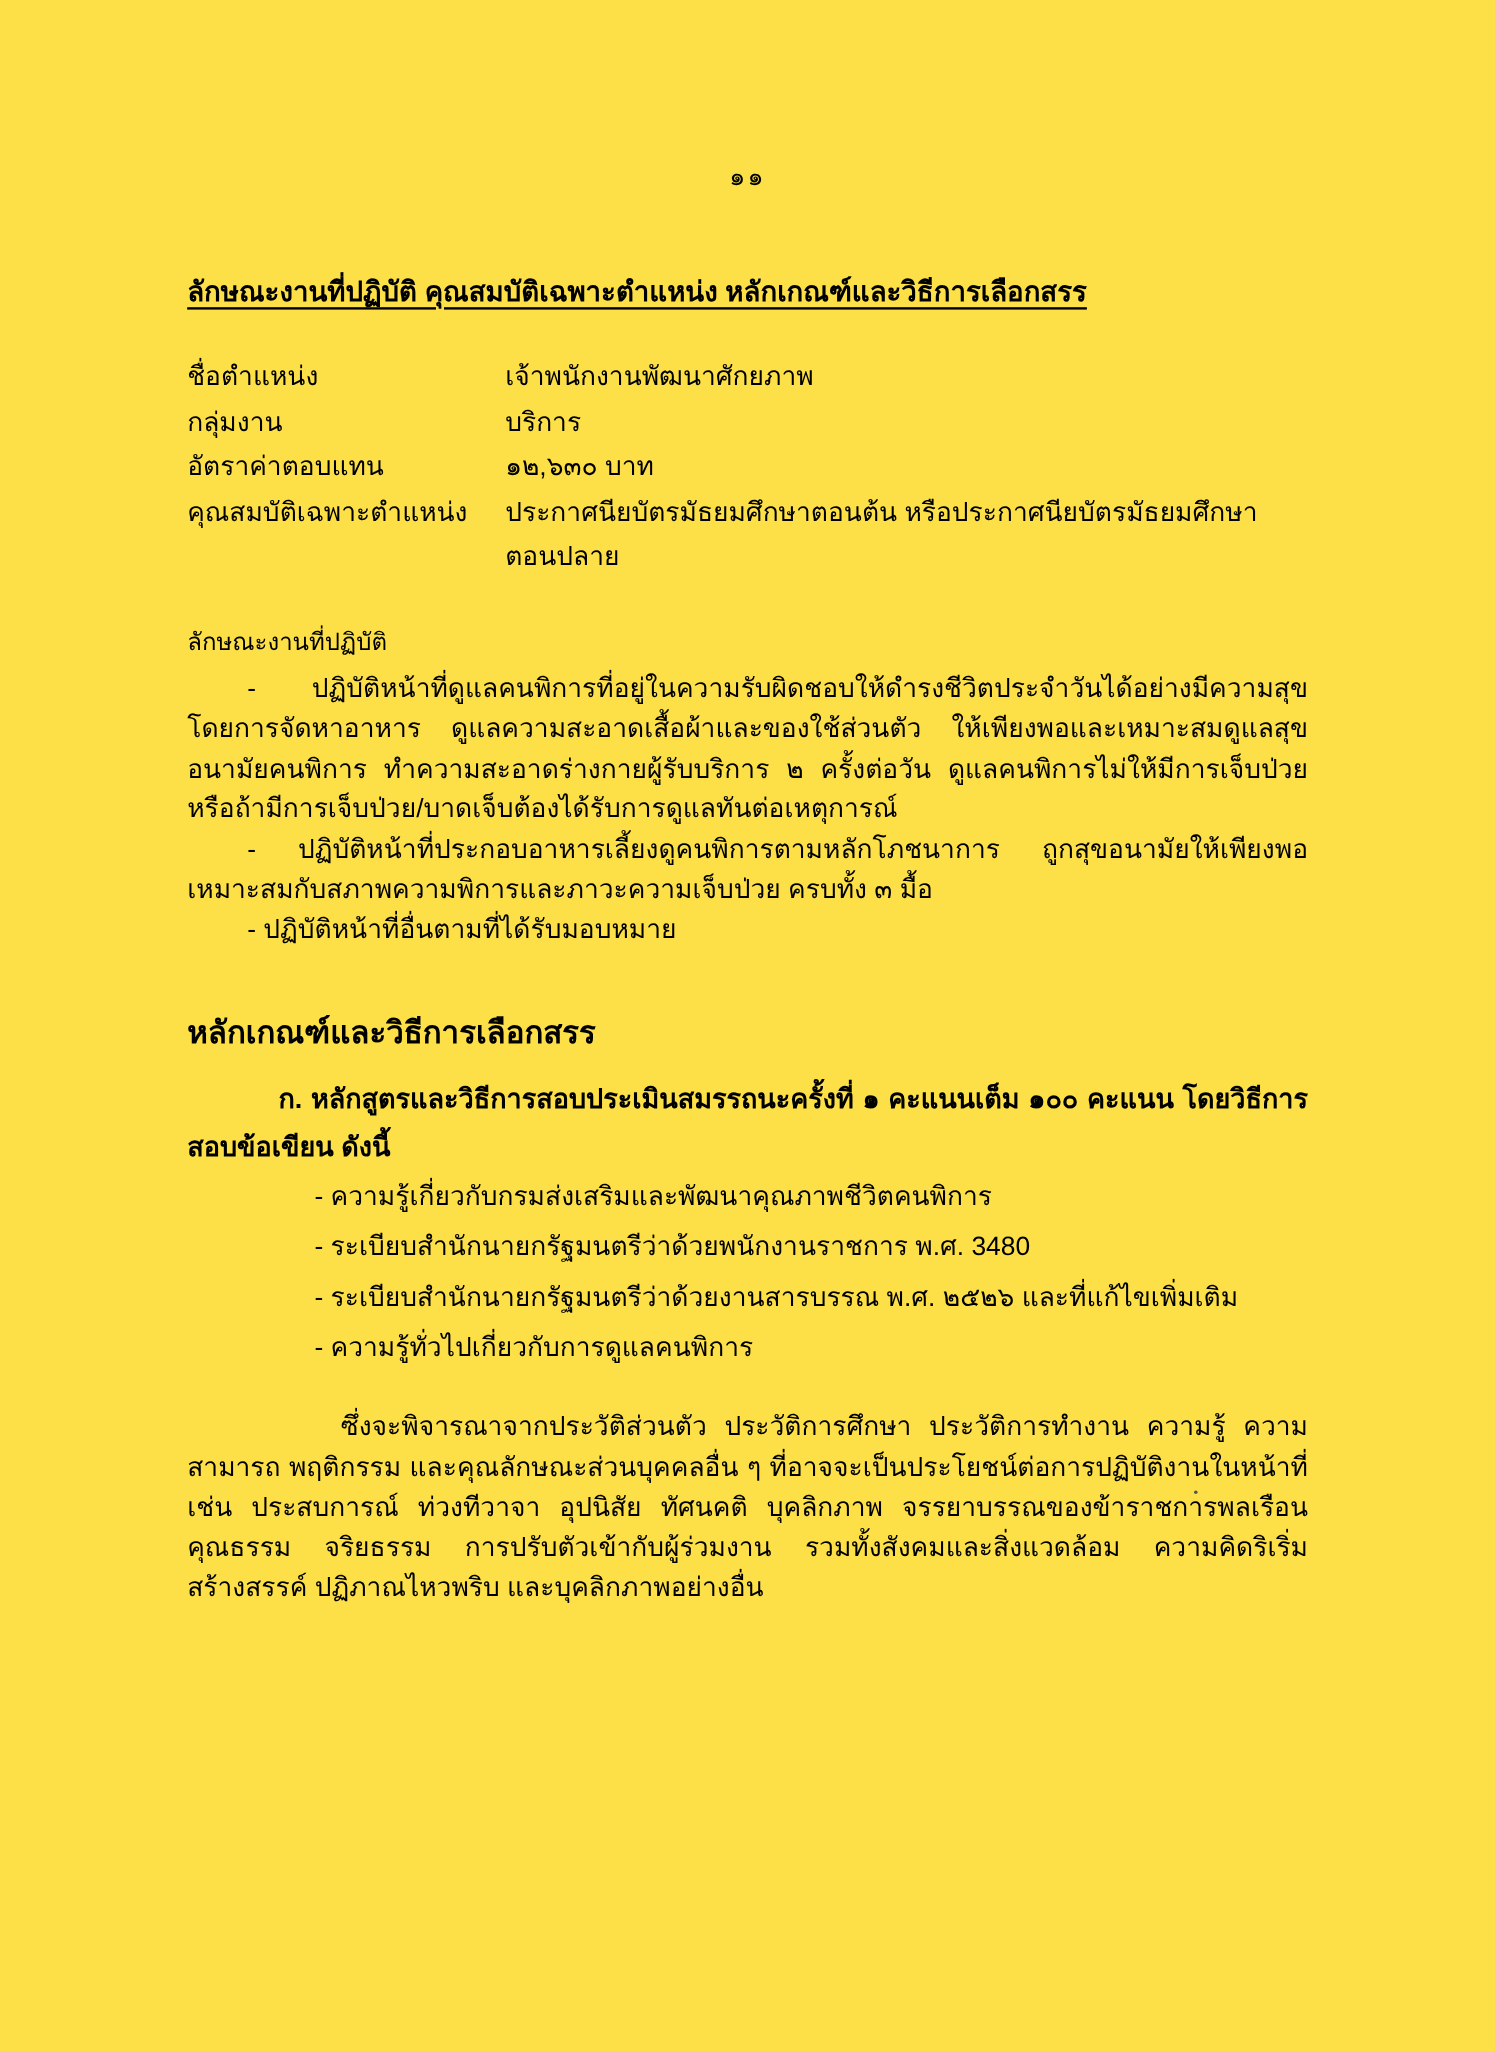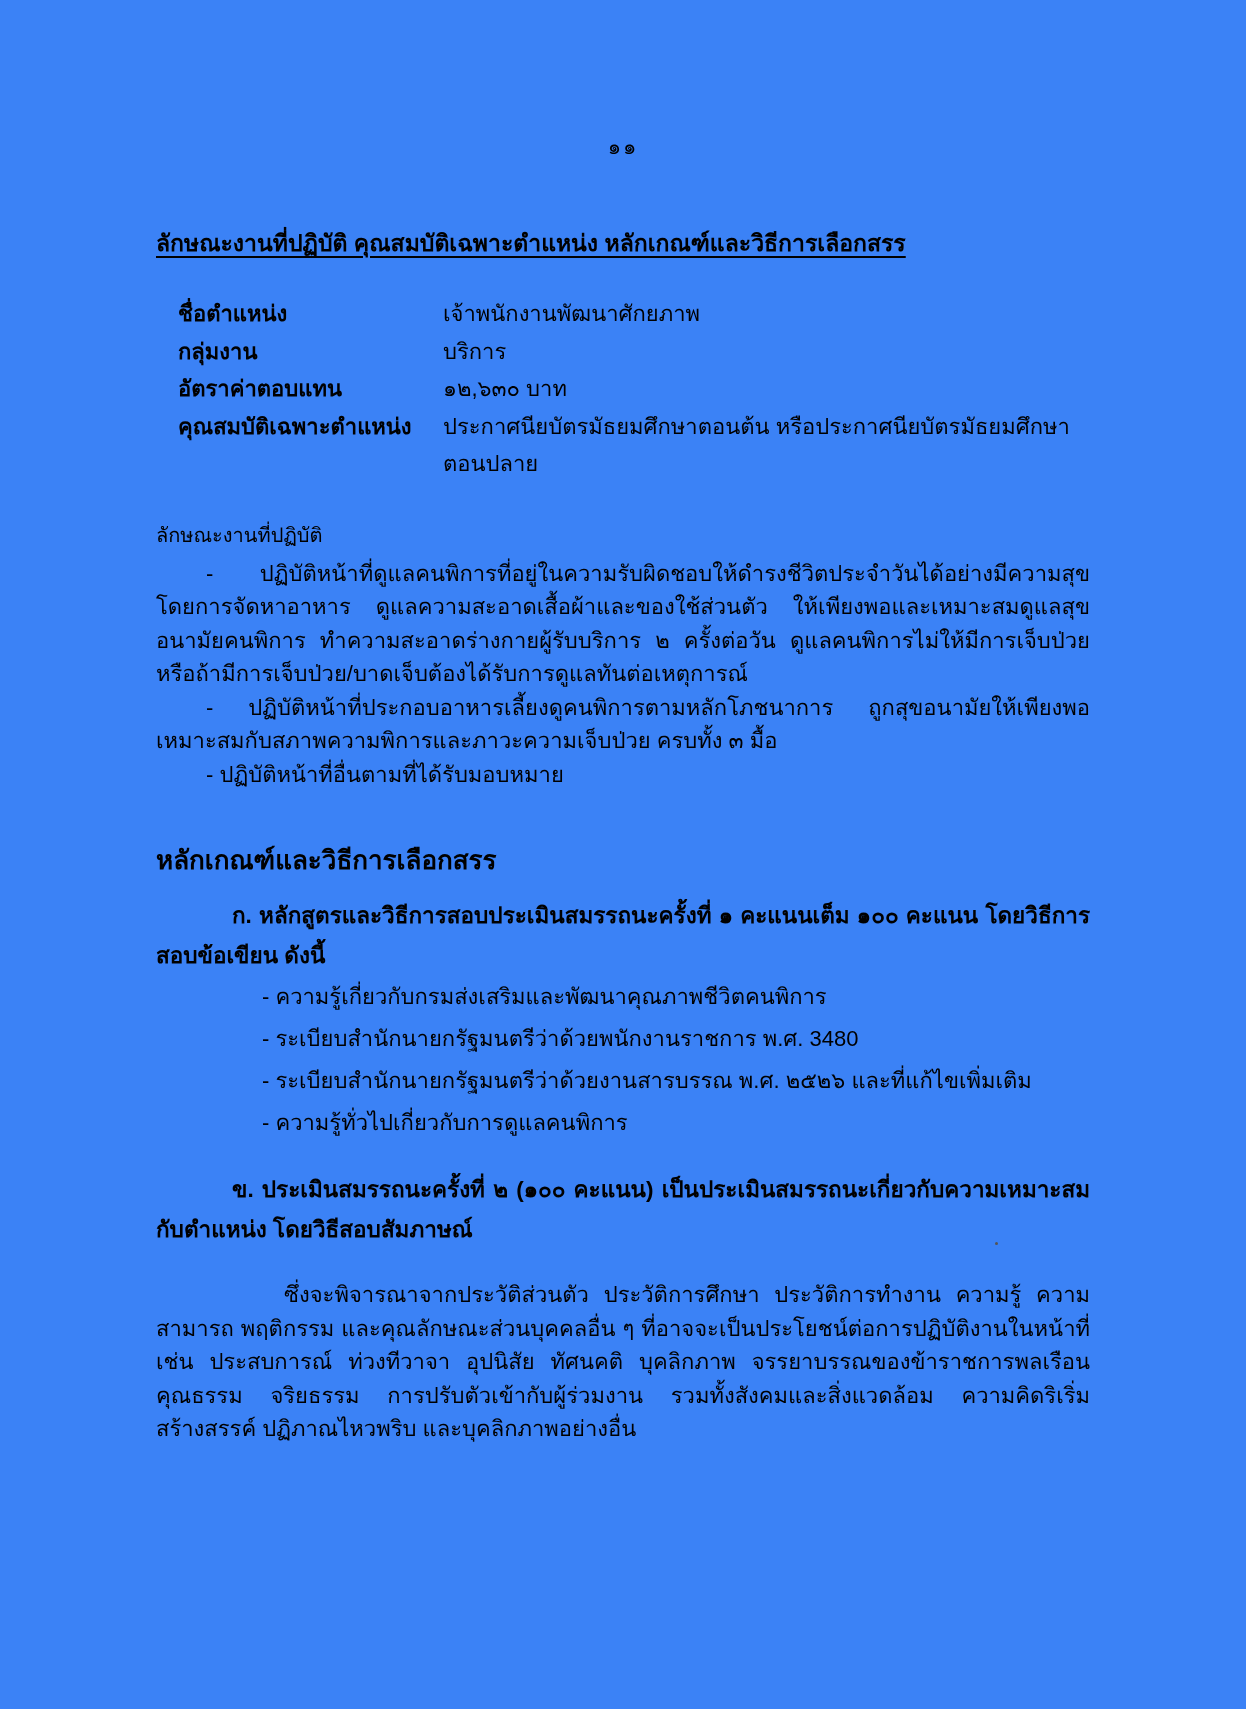--- a/index.html
+++ b/index.html
@@ -4,21 +4,21 @@
 <style>
   * { margin: 0; padding: 0; box-sizing: border-box; }
   html, body { background: #ffffff; }
   body { font-family: "Liberation Sans", sans-serif; }
 
   .page {
     position: relative;
     width: 1246px;
     height: 1709px;
     margin: 0 auto;
-    background: #3b82f6;
+    background: #fde047;
     color: #000000;
     padding: 130px 156px 0 156px;
     overflow: hidden;
   }
 
   .page-number {
     text-align: center;
     font-size: 21px;
     letter-spacing: 2px;
     margin-bottom: 62px;
@@ -30,23 +30,22 @@
     text-decoration: underline;
     text-underline-offset: 5px;
     margin-bottom: 34px;
     white-space: nowrap;
   }
 
   .info-table { margin-bottom: 36px; }
   .info-row { display: flex; align-items: baseline; line-height: 37.5px; }
   .info-label {
     flex: 0 0 265px;
-    font-weight: bold;
+    font-weight: normal;
     font-size: 22px;
-    margin-left: 22px;
   }
   .info-value { font-size: 22px; }
 
   .section-heading {
     font-size: 20px;
     font-weight: normal;
     margin-bottom: 6px;
   }
 
   .duty-para {
@@ -135,18 +134,17 @@
 
   <p class="exam-para">ก. หลักสูตรและวิธีการสอบประเมินสมรรถนะครั้งที่ ๑ คะแนนเต็ม ๑๐๐ คะแนน โดยวิธีการสอบข้อเขียน ดังนี้</p>
 
   <div class="topics">
     <div class="topic-item">- ความรู้เกี่ยวกับกรมส่งเสริมและพัฒนาคุณภาพชีวิตคนพิการ</div>
     <div class="topic-item">- ระเบียบสำนักนายกรัฐมนตรีว่าด้วยพนักงานราชการ พ.ศ. 3480</div>
     <div class="topic-item">- ระเบียบสำนักนายกรัฐมนตรีว่าด้วยงานสารบรรณ พ.ศ. ๒๕๒๖ และที่แก้ไขเพิ่มเติม</div>
     <div class="topic-item">- ความรู้ทั่วไปเกี่ยวกับการดูแลคนพิการ</div>
   </div>
 
-  <p class="exam-para">ข. ประเมินสมรรถนะครั้งที่ ๒ (๑๐๐ คะแนน) เป็นประเมินสมรรถนะเกี่ยวกับความเหมาะสมกับตำแหน่ง โดยวิธีสอบสัมภาษณ์</p>
 
   <p class="closing-para">ซึ่งจะพิจารณาจากประวัติส่วนตัว ประวัติการศึกษา ประวัติการทำงาน ความรู้ ความสามารถ พฤติกรรม และคุณลักษณะส่วนบุคคลอื่น ๆ ที่อาจจะเป็นประโยชน์ต่อการปฏิบัติงานในหน้าที่ เช่น ประสบการณ์ ท่วงทีวาจา อุปนิสัย ทัศนคติ บุคลิกภาพ จรรยาบรรณของข้าราชการพลเรือน คุณธรรม จริยธรรม การปรับตัวเข้ากับผู้ร่วมงาน รวมทั้งสังคมและสิ่งแวดล้อม ความคิดริเริ่มสร้างสรรค์ ปฏิภาณไหวพริบ และบุคลิกภาพอย่างอื่น</p>
 
   <span class="scan-dot"></span>
 </div>
 
 </body></html>

